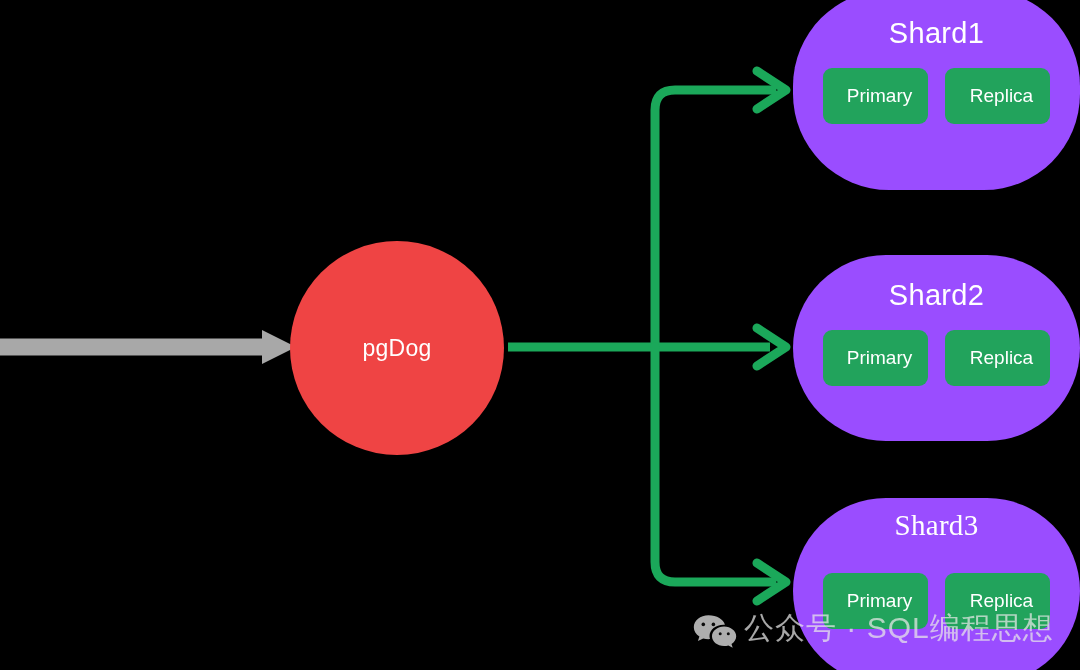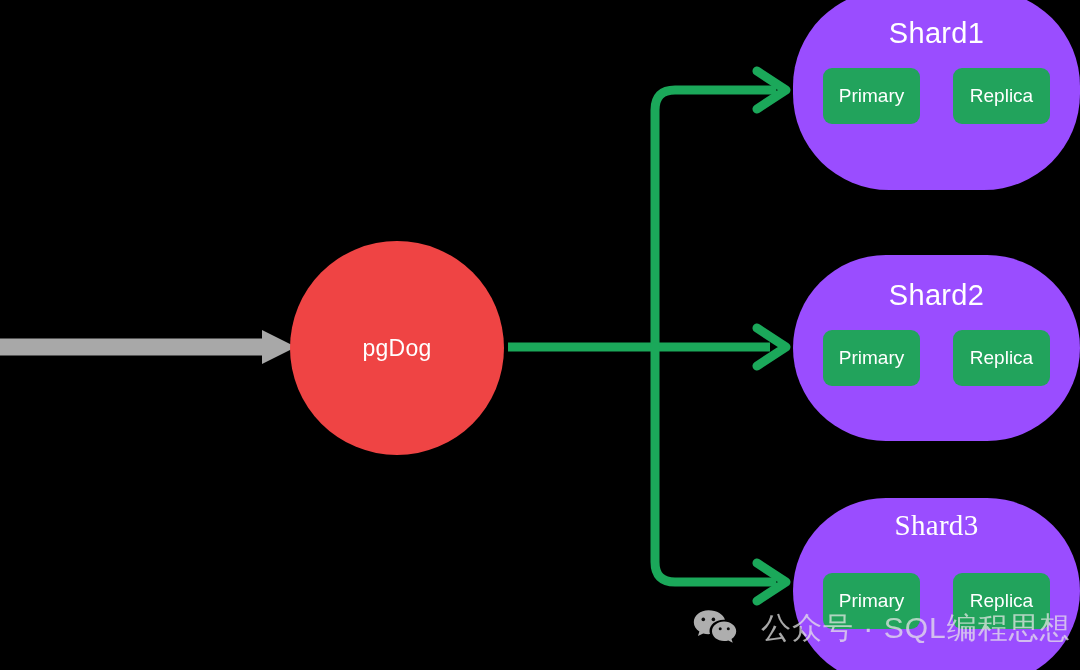--- a/index.html
+++ b/index.html
@@ -65,33 +65,34 @@
     display: flex;
     justify-content: space-between;
   }
   .member {
     width: 97px;
     height: 56px;
     border-radius: 9px;
     display: flex;
     align-items: center;
     justify-content: center;
+    padding-left: 8px;
   }
   .member-label {
     color: #ffffff;
     font-size: 19px;
     white-space: nowrap;
   }
 
   
   .watermark {
     position: absolute;
     display: flex;
-    align-items: flex-start;
-    gap: 23px;
+    align-items: flex-end;
+    gap: 6px;
     opacity: 0.72;
     pointer-events: none;
   }
   .watermark-text {
     color: #e9e9e9;
     font-size: 30px;
     white-space: nowrap;
     letter-spacing: 1px;
   }
   .wechat-icon {

